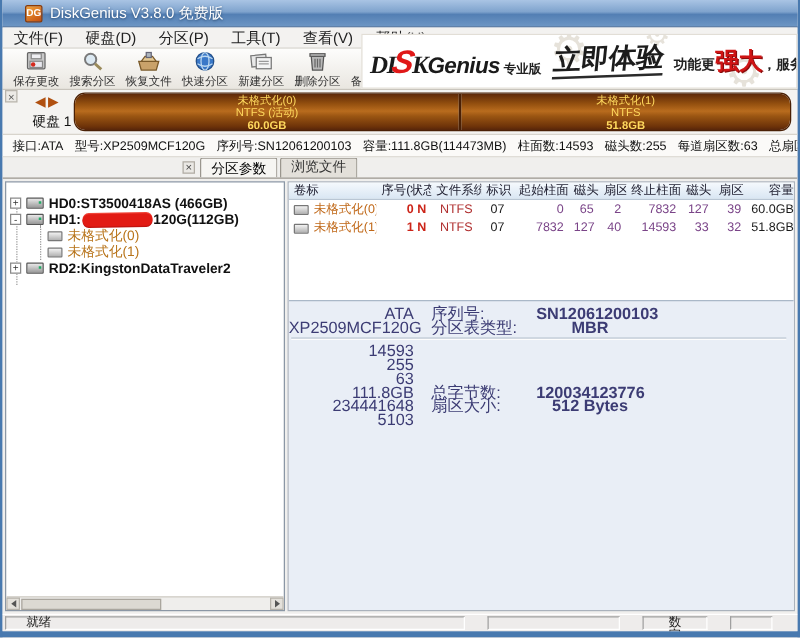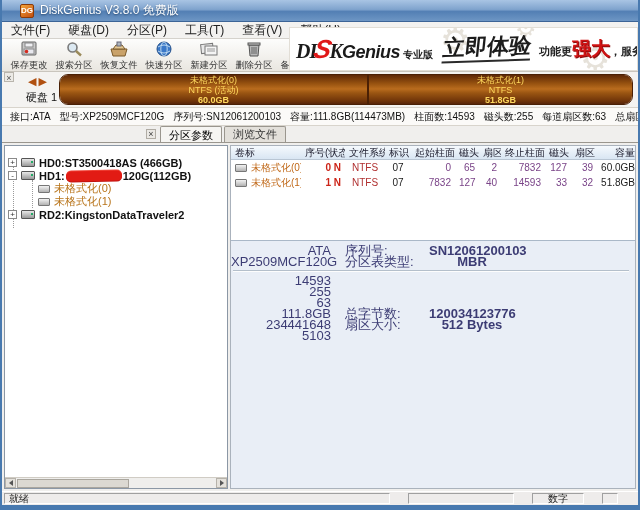--- a/index.html
+++ b/index.html
@@ -114,21 +114,21 @@
   
   .details { position:absolute; left:0; right:0; top:94px; bottom:0; background:#e9eef6; border-top:1px solid #aab8c8; padding-top:4px; }
   .drow { display:flex; height:11px; font-size:13px; color:#3c3c74; align-items:center; }
   .da { width:100px; text-align:right; flex:none; }
   .dlabel { margin-left:14px; width:84px; flex:none; }
   .dvalue { width:86px; text-align:center; flex:none;font-weight:bold; }
   .groove { border-top:1px solid #b4bfcb; border-bottom:1px solid #fdfdfd; margin:3px 6px 3px 2px; }
   
   .statusbar { position:absolute; left:0; right:0; bottom:0; height:14px; background:#eeeceb; border-top:1px solid #fff;
     display:flex; align-items:center; font-size:10px; color:#222; padding:0 2px; }
-  .sb-pane { height:11px; line-height:10px; border:1px solid; border-color:#a0a0a0 #fff #fff #a0a0a0; padding:0 4px; margin-right:18px; }
+  .sb-pane { height:11px; line-height:10px; border:1px solid; border-color:#a0a0a0 #fff #fff #a0a0a0; padding:0 16px; margin-right:18px; }
   .sb-left { flex:1; }
   .sb-mid { width:106px; }
   .sb-num { width:52px; text-align:center; }
   .sb-tail { width:16px; }
   svg { display:block; }
 </style>
 </head>
 <body>
 
 <div class="window">

